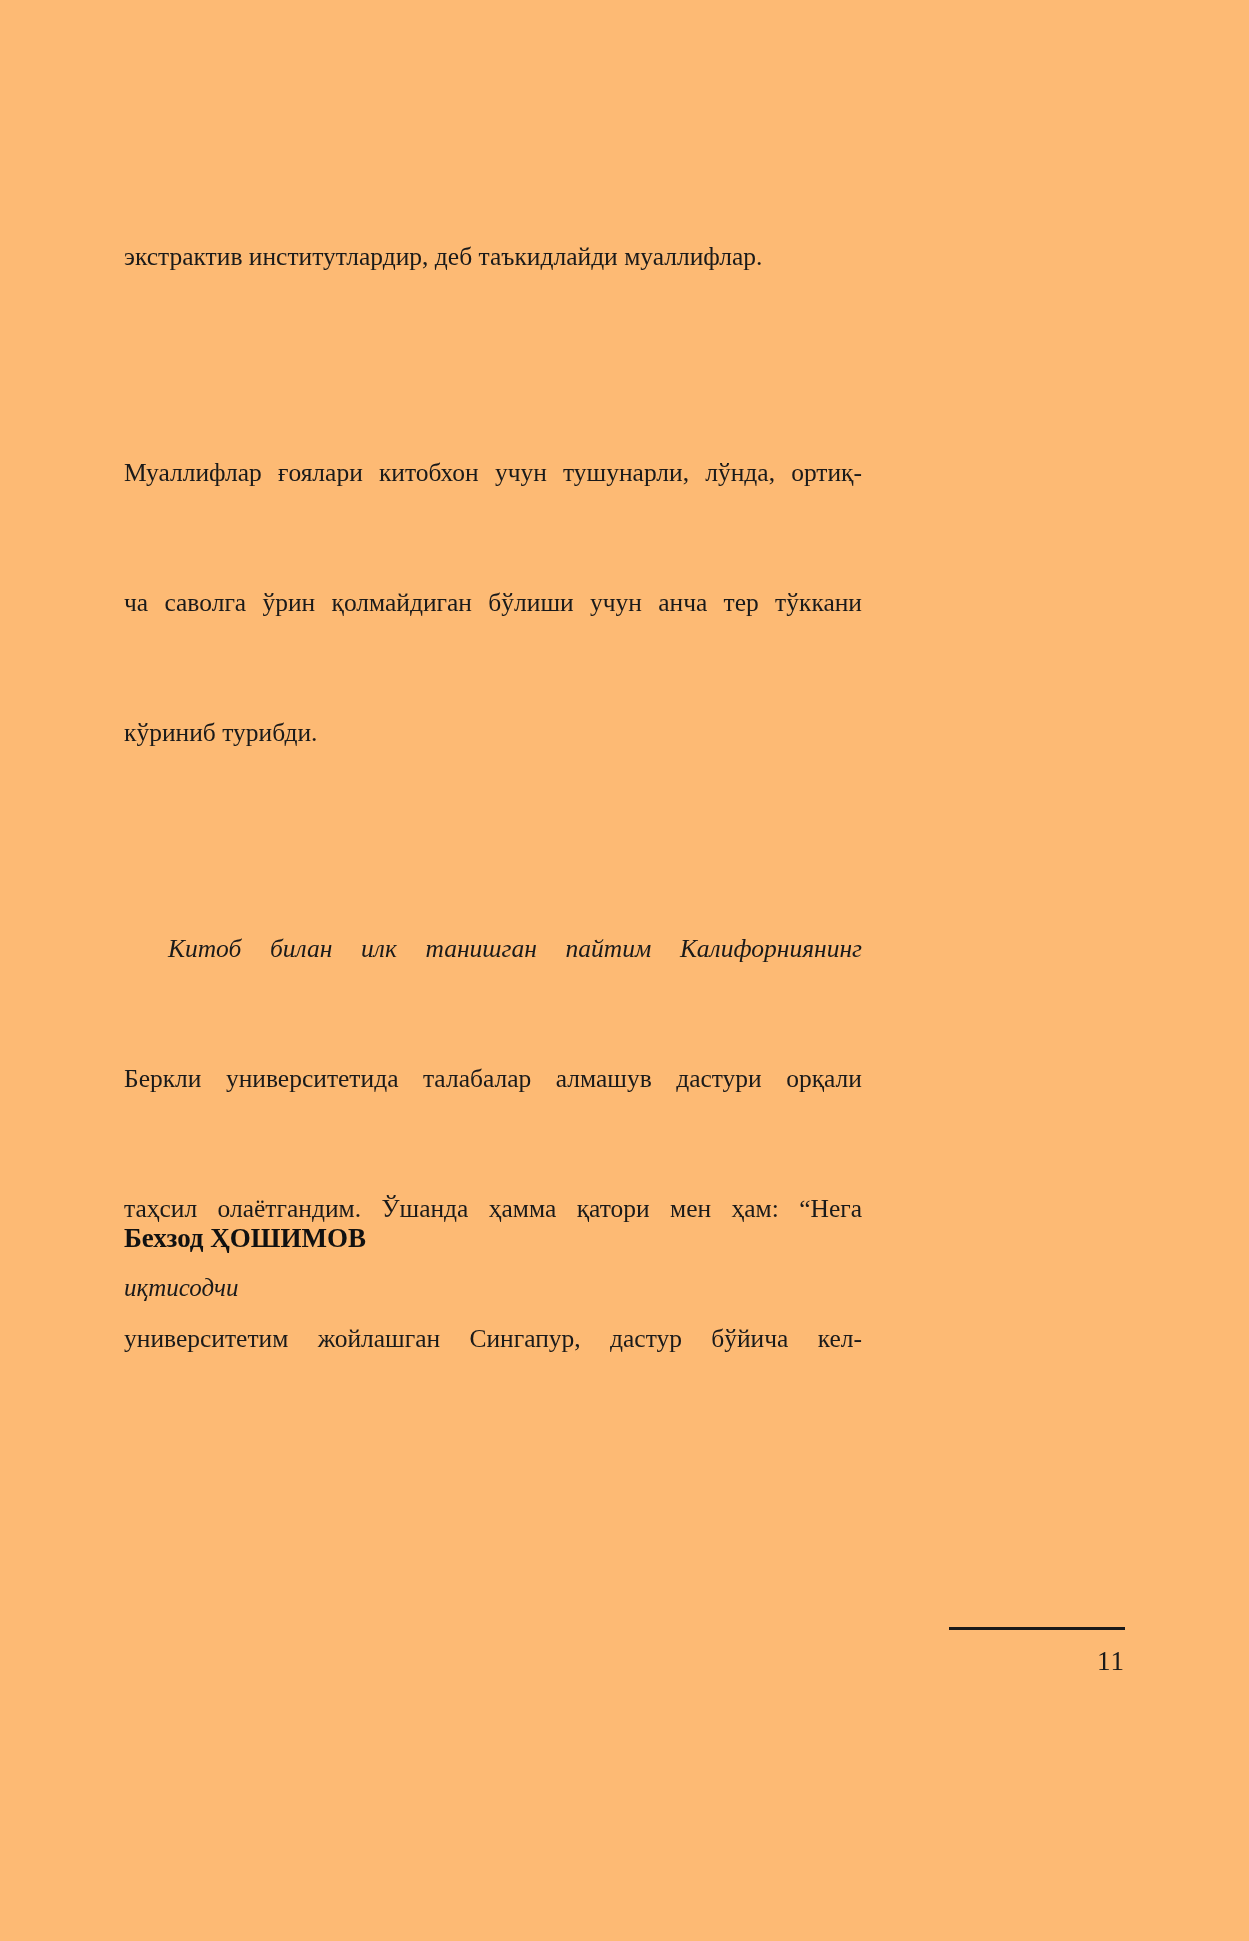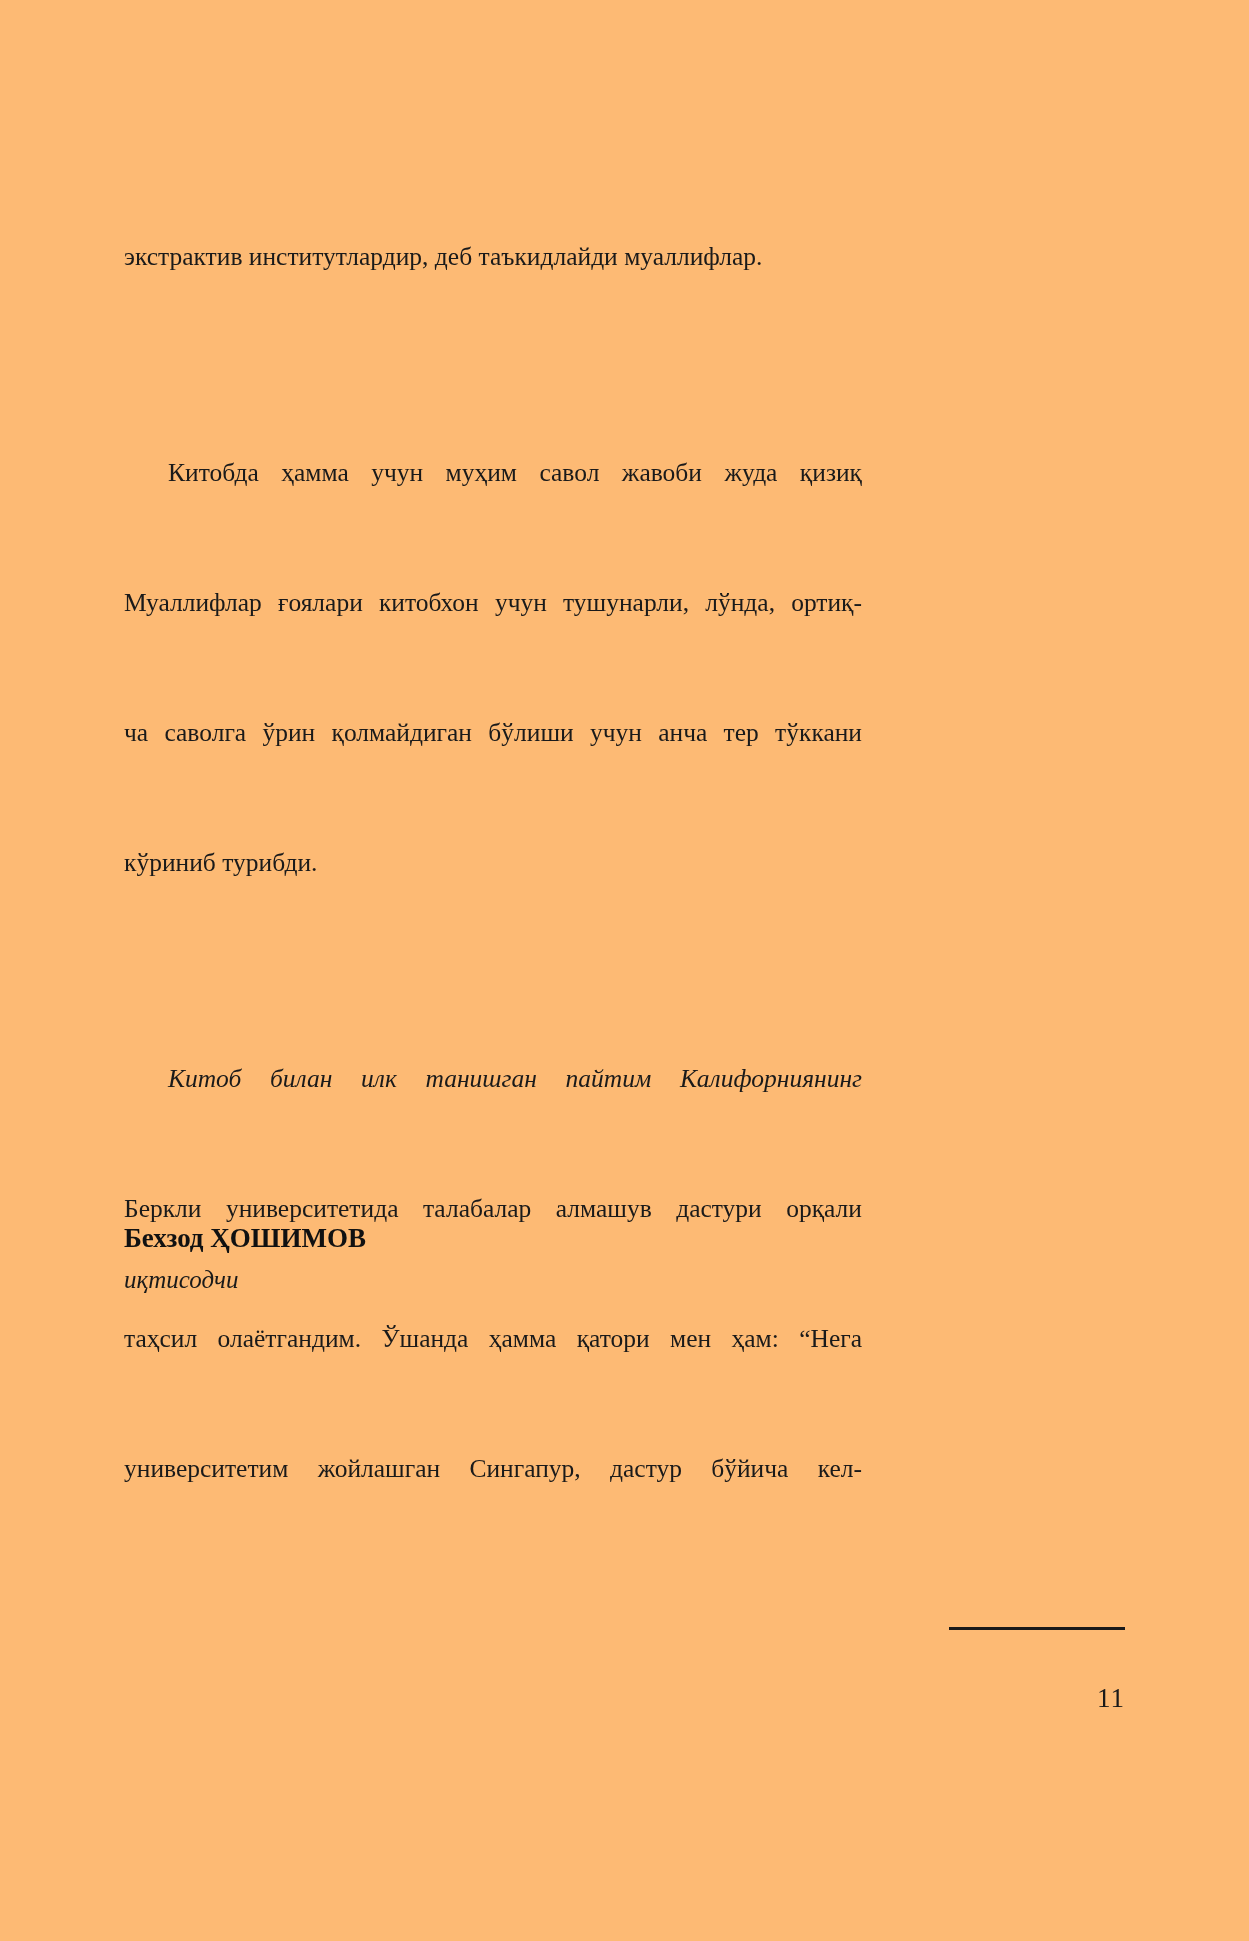--- a/index.html
+++ b/index.html
@@ -61,57 +61,55 @@
     font-weight: bold;
     display: block;
   }
   .signature-role {
     font-family: "Liberation Serif", "DejaVu Serif", serif;
     font-size: 25px;
     line-height: 40px;
     color: #1a1a1a;
     font-style: italic;
     display: block;
-    margin-top: 2px;
+    margin-top: 10px;
   }
   .folio-rule {
     position: absolute;
     right: 124px;
     top: 1627px;
     width: 176px;
     height: 3px;
     background: #1a1a1a;
   }
   .folio {
     position: absolute;
     right: 124px;
     top: 1642px;
     width: 176px;
     text-align: right;
     font-family: "Liberation Serif", "DejaVu Serif", serif;
     font-size: 27px;
     line-height: 38px;
     color: #1a1a1a;
     letter-spacing: 1px;
-    margin-top: 37px;
   }
 </style>
 </head>
 <body>
 
 <div class="page">
 
   <div class="content">
 
     <div class="body-text">
       <span class="tline last">экстрактив институтлардир, деб таъкидлайди муаллифлар.</span>
     </div>
 
     <div class="body-text">
-      <span class="tline" style="text-indent: 44px;">Китобда ҳамма учун муҳим савол жавоби жуда қизиқ</span>
       <span class="tline">Муаллифлар ғоялари китобхон учун тушунарли, лўнда, ортиқ-</span>
       <span class="tline">ча саволга ўрин қолмайдиган бўлиши учун анча тер тўккани</span>
       <span class="tline last">кўриниб турибди.</span>
     </div>
 
     <div class="body-text">
       <span class="tline" style="text-indent: 44px; font-style: italic;">Китоб билан илк танишган пайтим Калифорниянинг</span>
       <span class="tline">Беркли университетида талабалар алмашув дастури орқали</span>
       <span class="tline">таҳсил олаётгандим. Ўшанда ҳамма қатори мен ҳам: “Нега</span>
       <span class="tline">университетим жойлашган Сингапур, дастур бўйича кел-</span>

